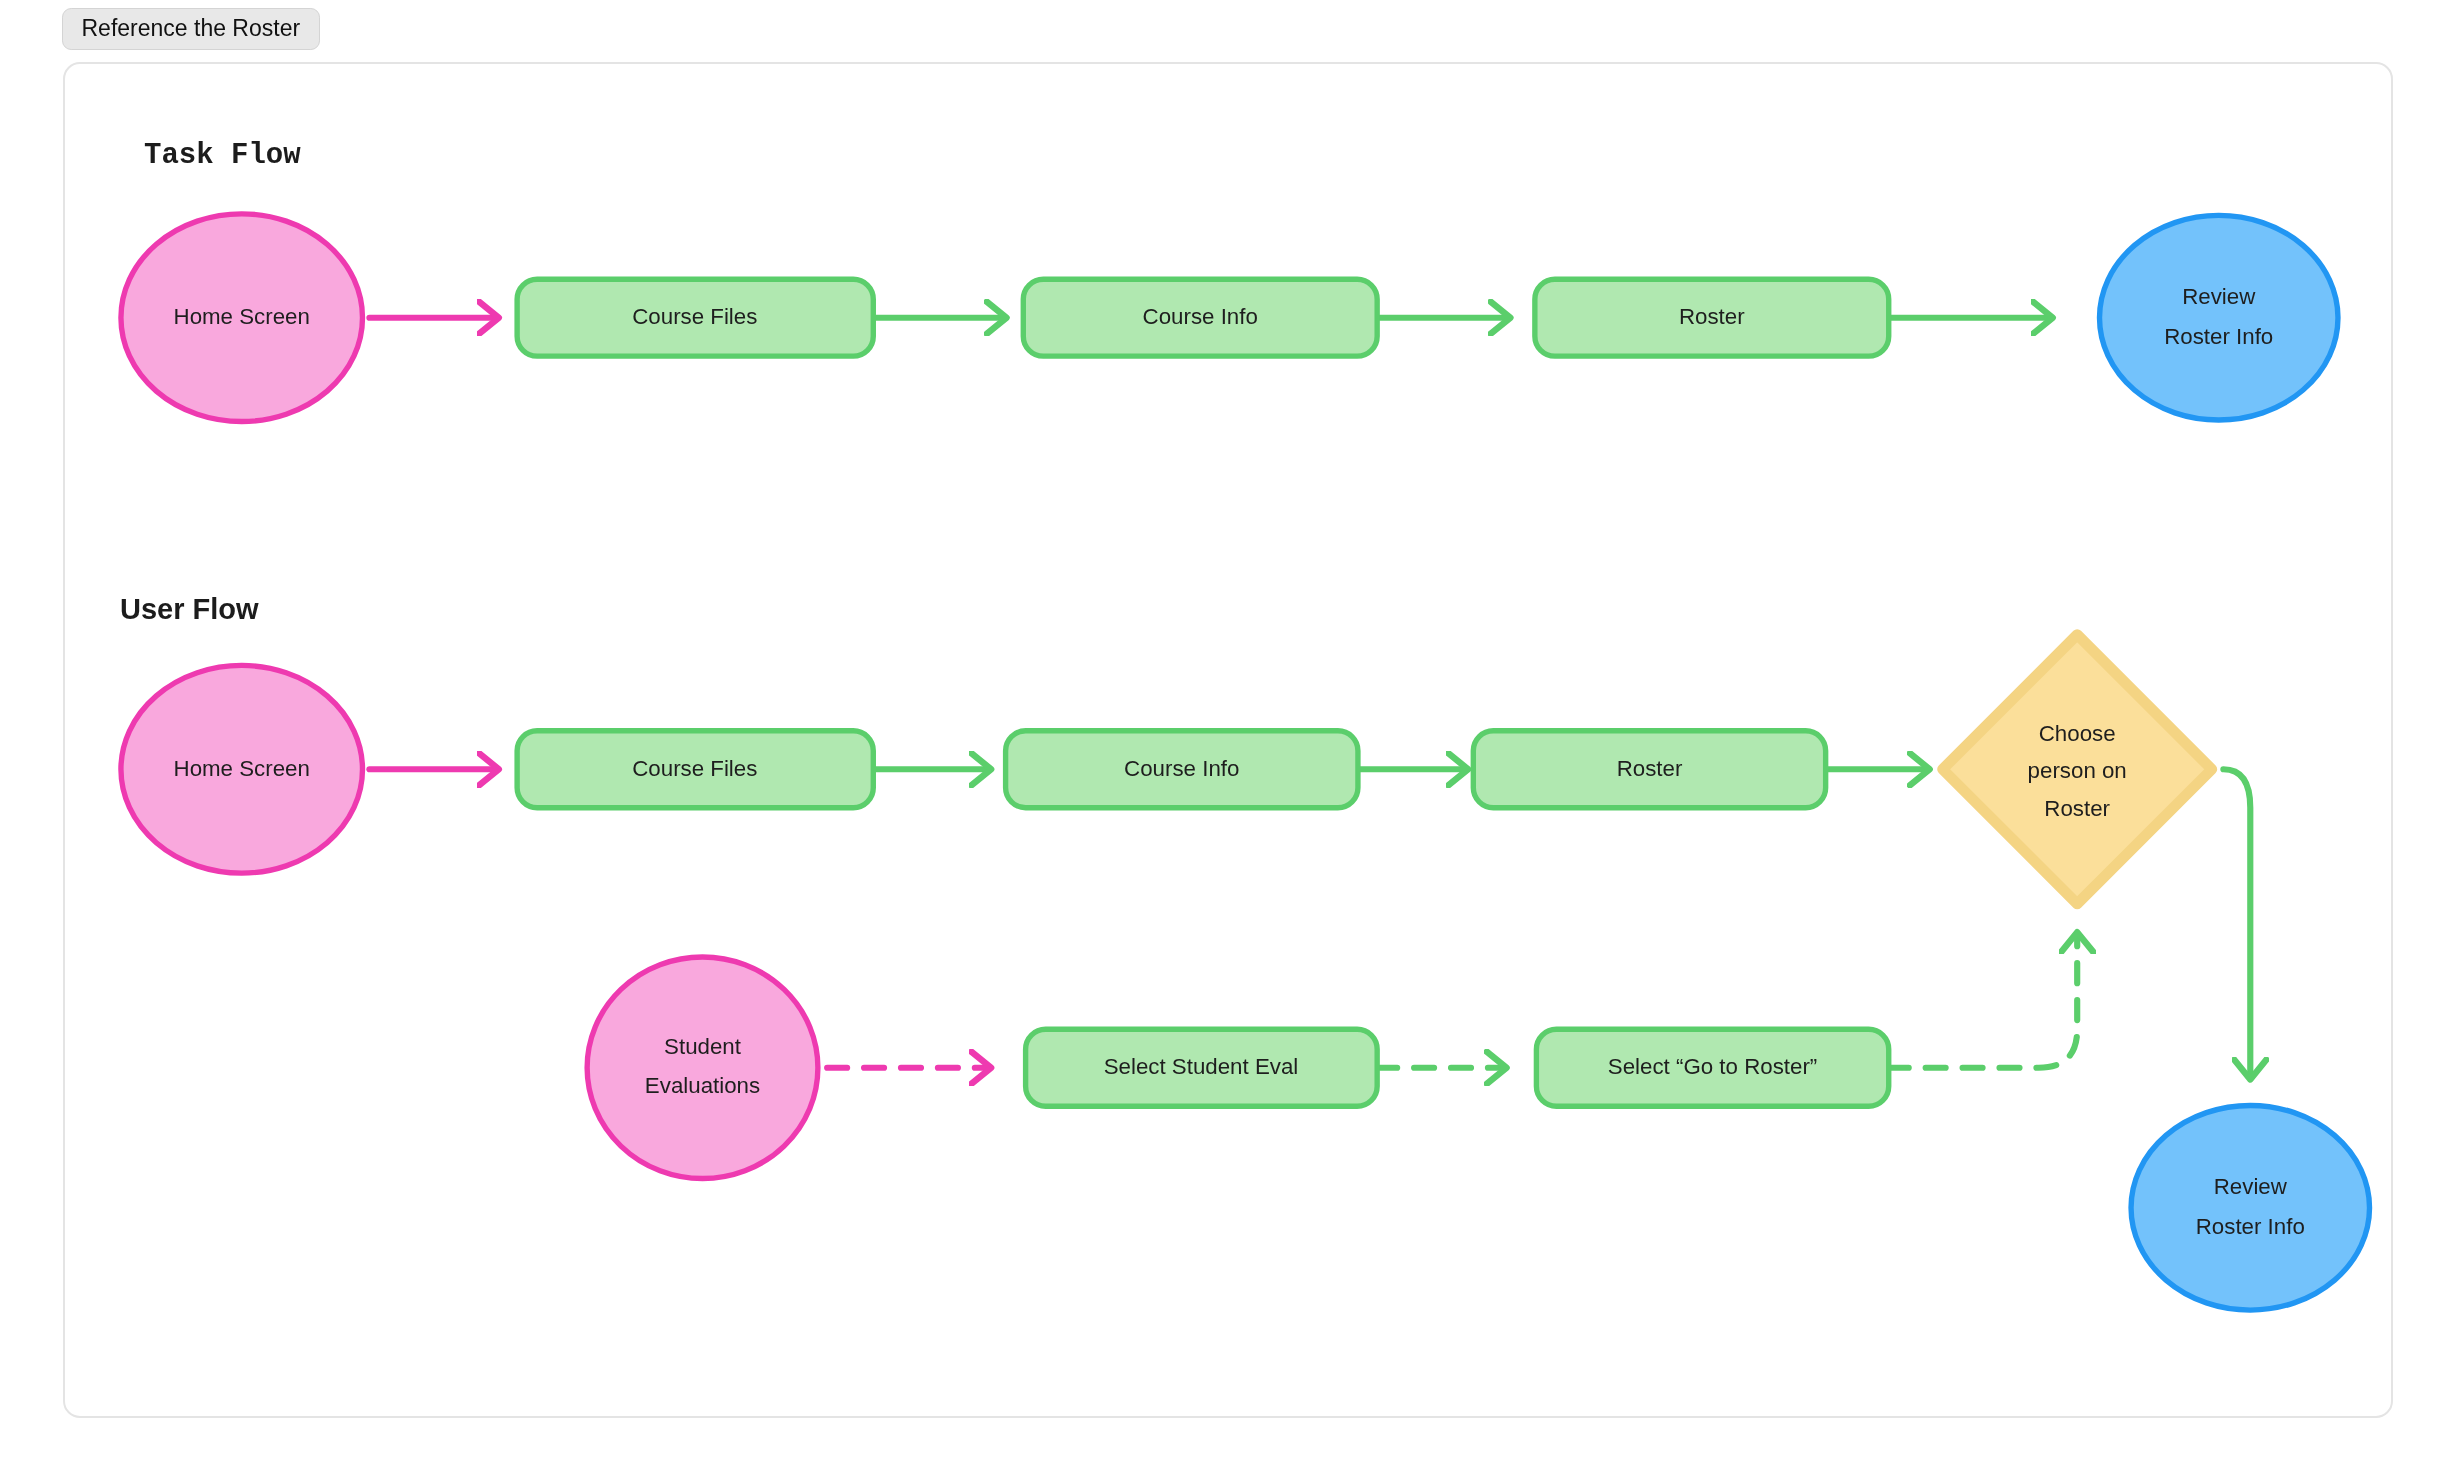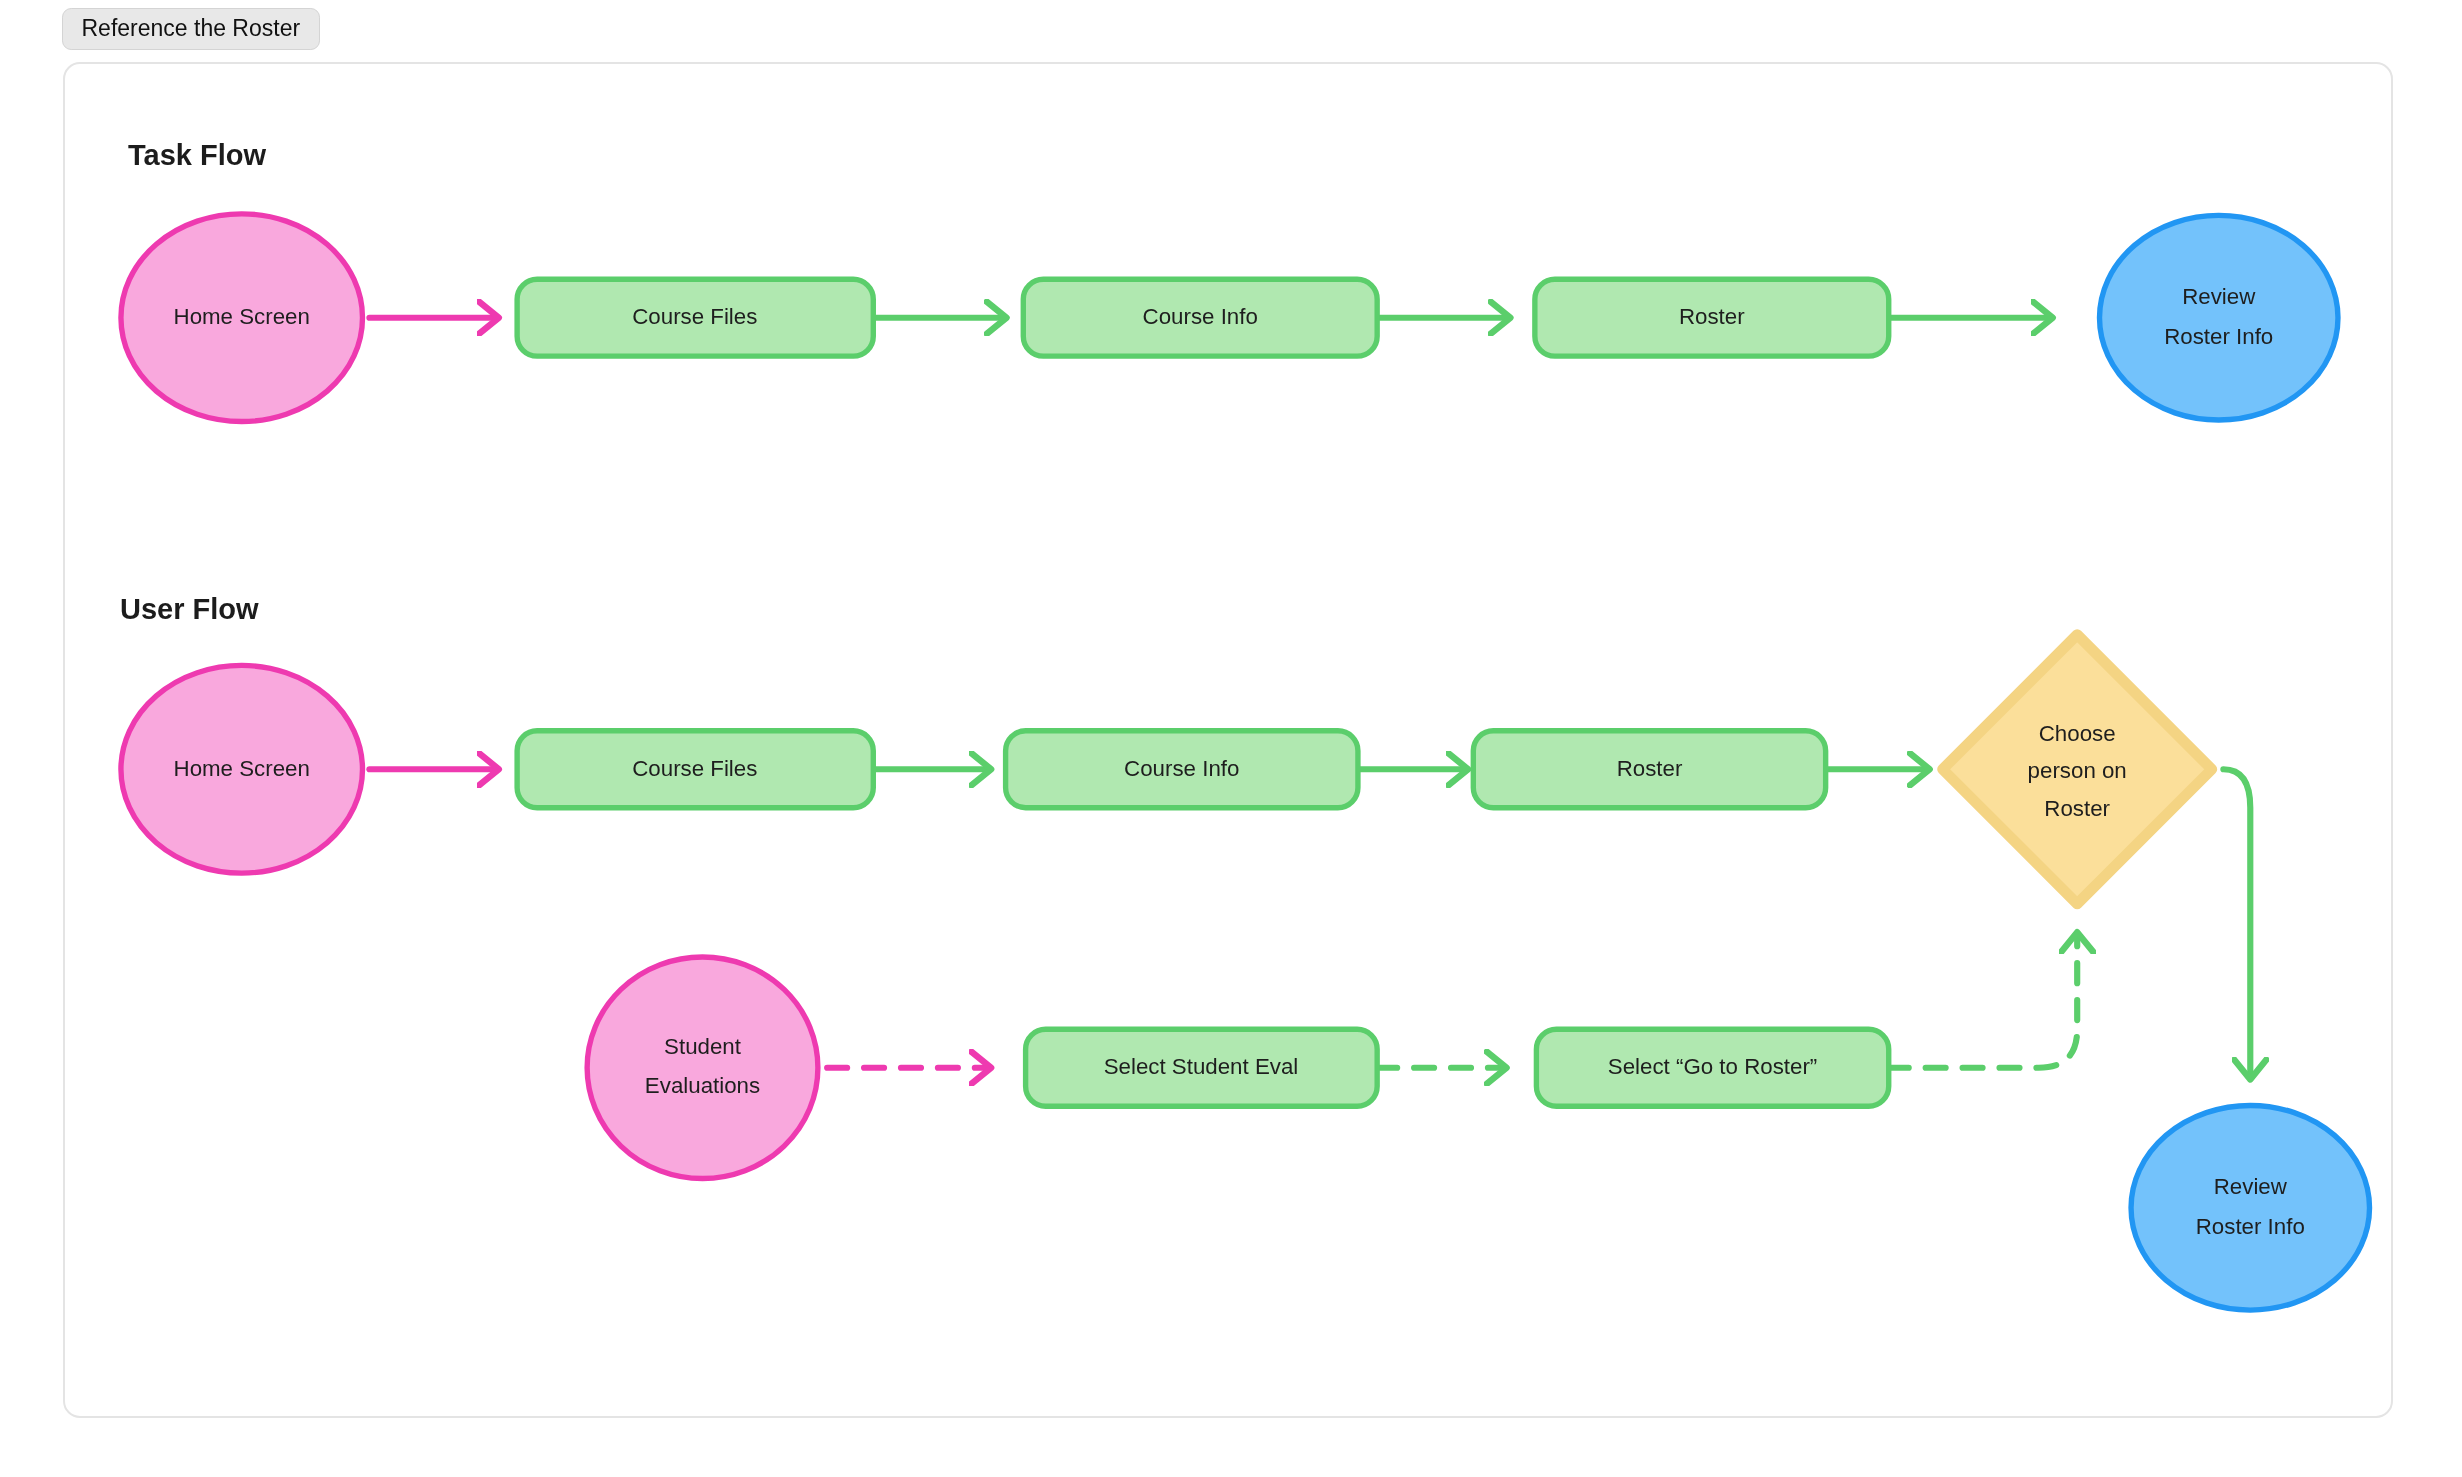--- a/index.html
+++ b/index.html
@@ -45,21 +45,21 @@
     background: #ffffff;
     box-sizing: border-box;
   }
   .section-title {
     position: absolute;
     font-size: 29px;
     font-weight: bold;
     color: #1c1c1c;
     white-space: nowrap;
   }
-  #title-task-flow { left: 128px; top: 139px; }
+  #title-task-flow { left: 144px; top: 139px; font-family: Liberation Mono, monospace; }
   #title-user-flow { left: 120px; top: 593px; }
 
   #flow-svg {
     position: absolute;
     left: 0;
     top: 0;
     width: 2462px;
     height: 1477px;
   }
   .node-label {

